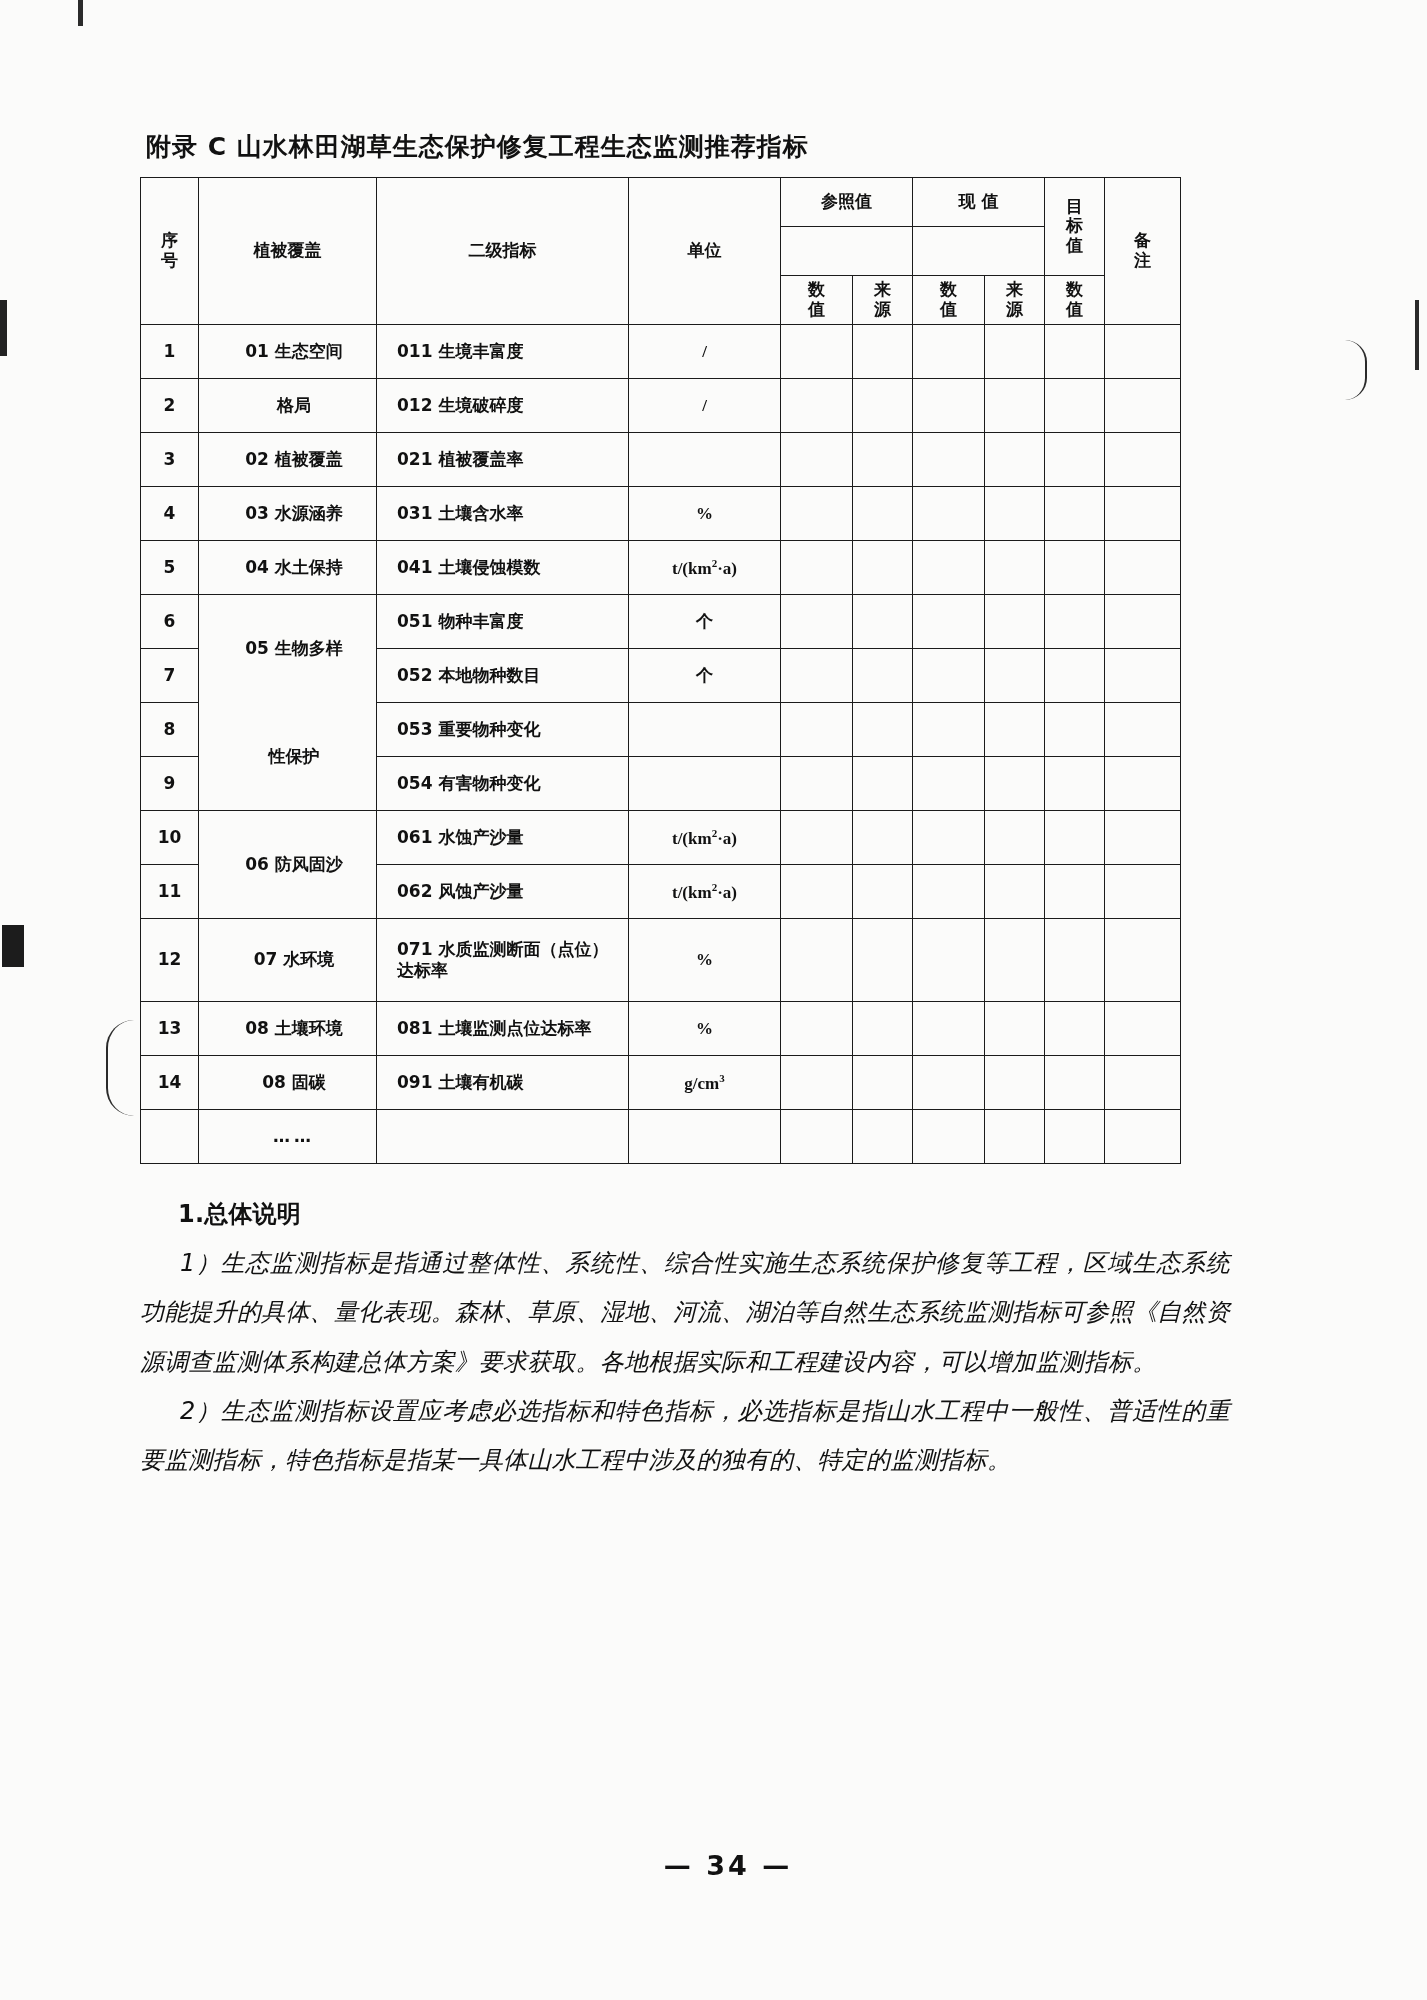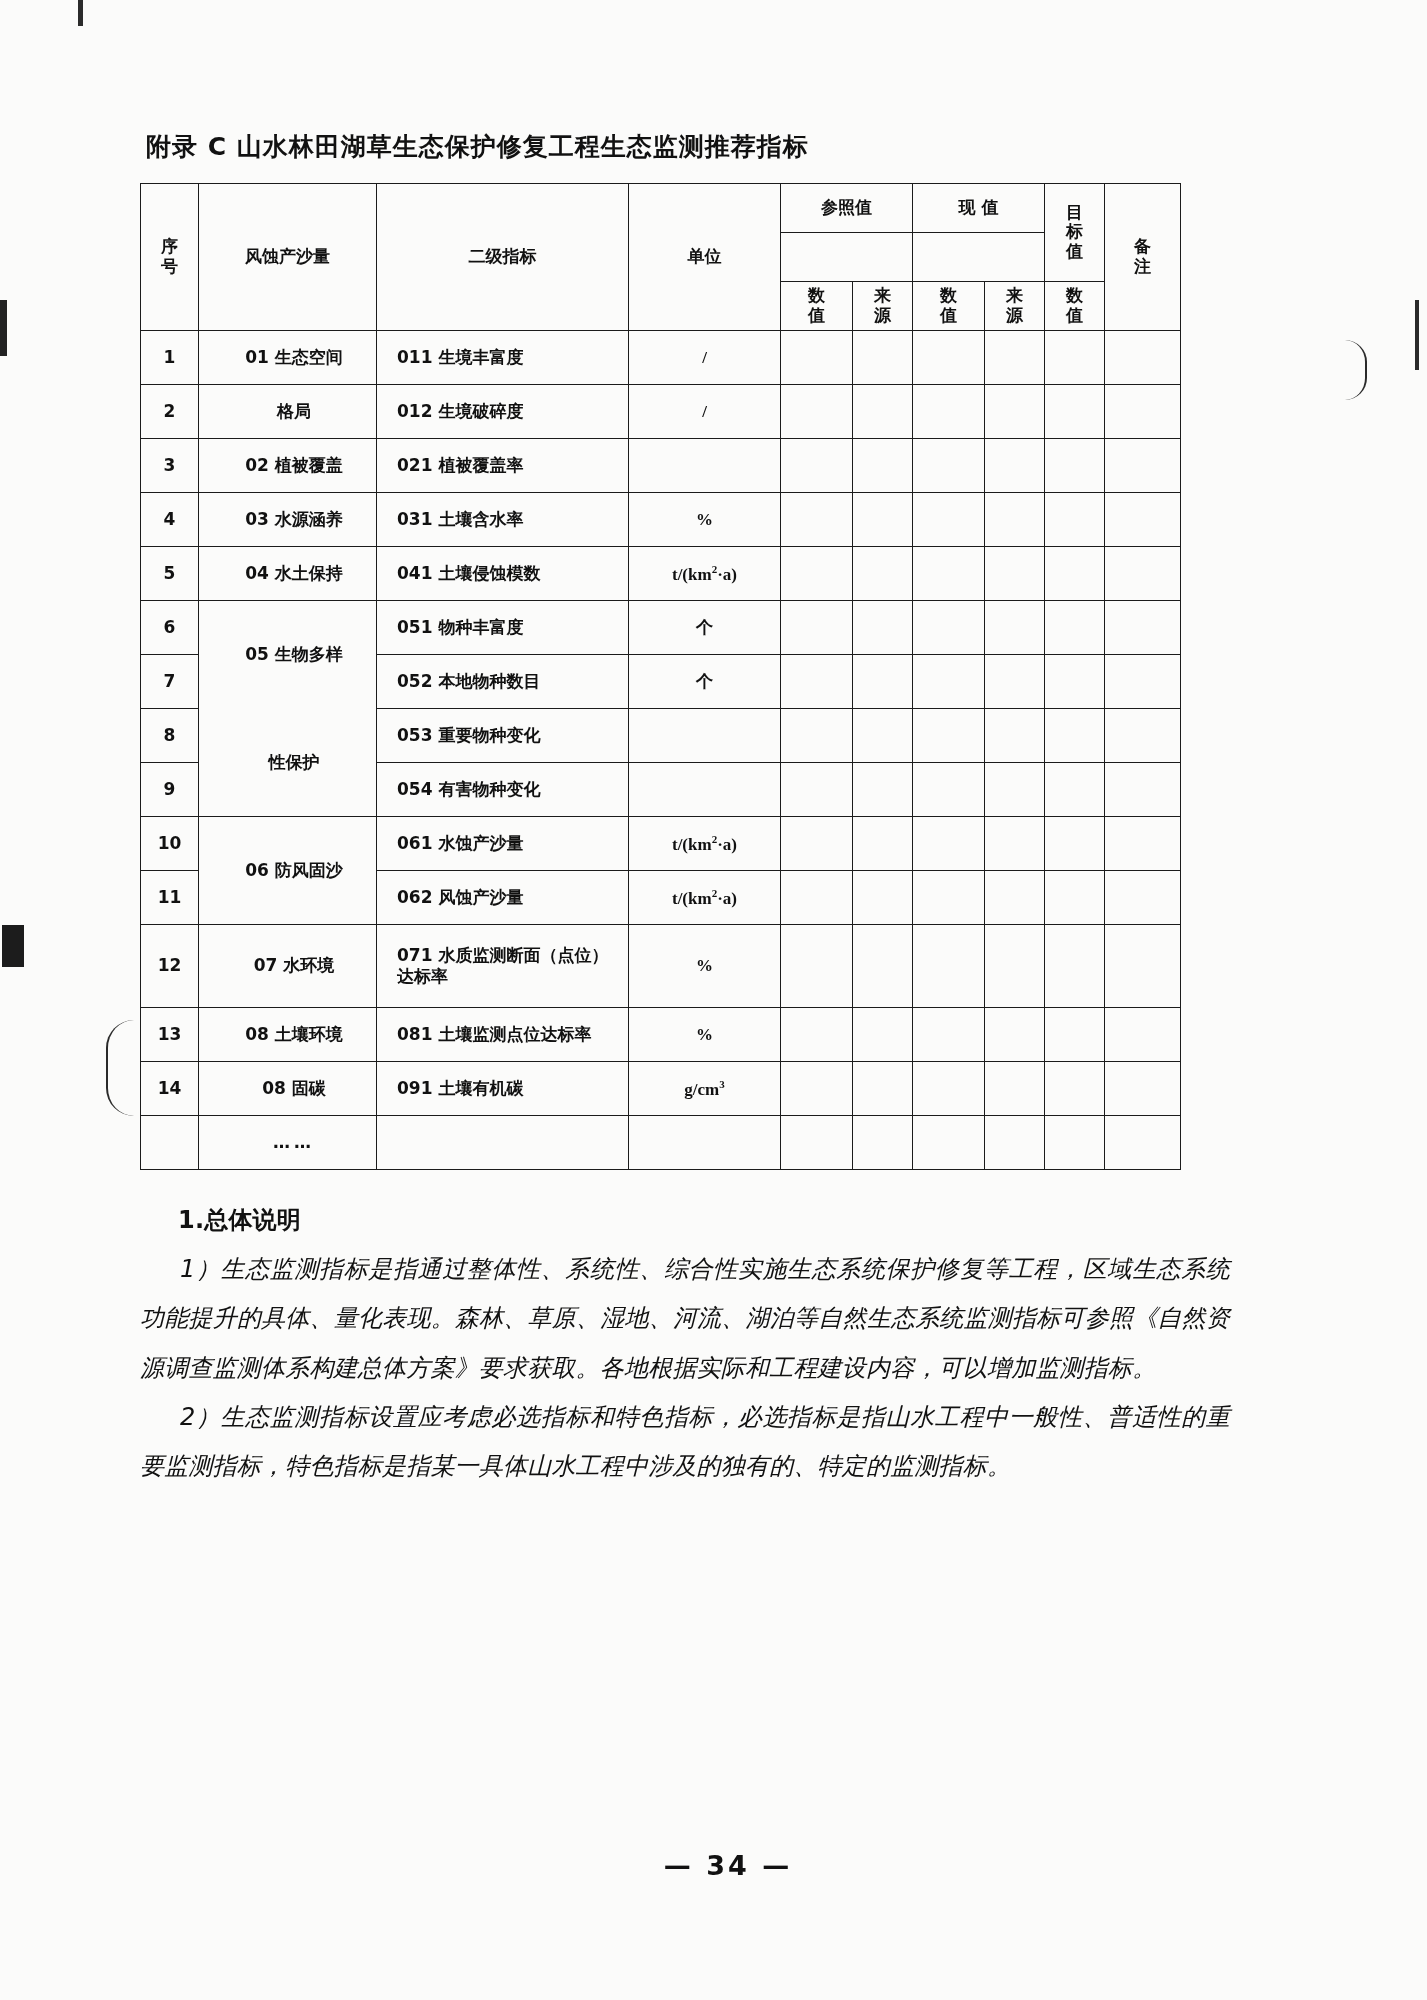--- a/index.html
+++ b/index.html
@@ -63,21 +63,21 @@
     left: 140px;
     top: 130px;
     width: 1140px;
   }
 
   .doc-title {
     font-family: "DejaVu Sans", "Liberation Sans", sans-serif;
     font-weight: bold;
     font-size: 25px;
     letter-spacing: 1px;
-    margin: 0 0 20px 6px;
+    margin: 0 0 14px 6px;
     color: #111;
   }
 
   table.main {
     border-collapse: collapse;
     width: 1010px;
     table-layout: fixed;
     font-family: "DejaVu Sans", "Liberation Sans", sans-serif;
   }
   table.main td, table.main th {
@@ -165,21 +165,21 @@
         <col style="width:72px">
         <col style="width:60px">
         <col style="width:72px">
         <col style="width:60px">
         <col style="width:60px">
         <col style="width:76px">
       </colgroup>
       <thead>
         <tr class="r-head">
           <td rowspan="3"><span class="vtext">序<br>号</span></td>
-          <td rowspan="3">风蚀产沙量</td>
+          <td rowspan="3">植被覆盖</td>
           <td rowspan="3">二级指标</td>
           <td rowspan="3">单位</td>
           <td colspan="2">参照值</td>
           <td colspan="2">现 值</td>
           <td rowspan="2"><span class="vtext">目<br>标<br>值</span></td>
           <td rowspan="3"><span class="vtext">备<br>注</span></td>
         </tr>
         <tr class="r-head" style="height:36px">
           <td colspan="2" style="border-top:none;border-bottom:none"></td>
           <td colspan="2" style="border-top:none;border-bottom:none"></td>

